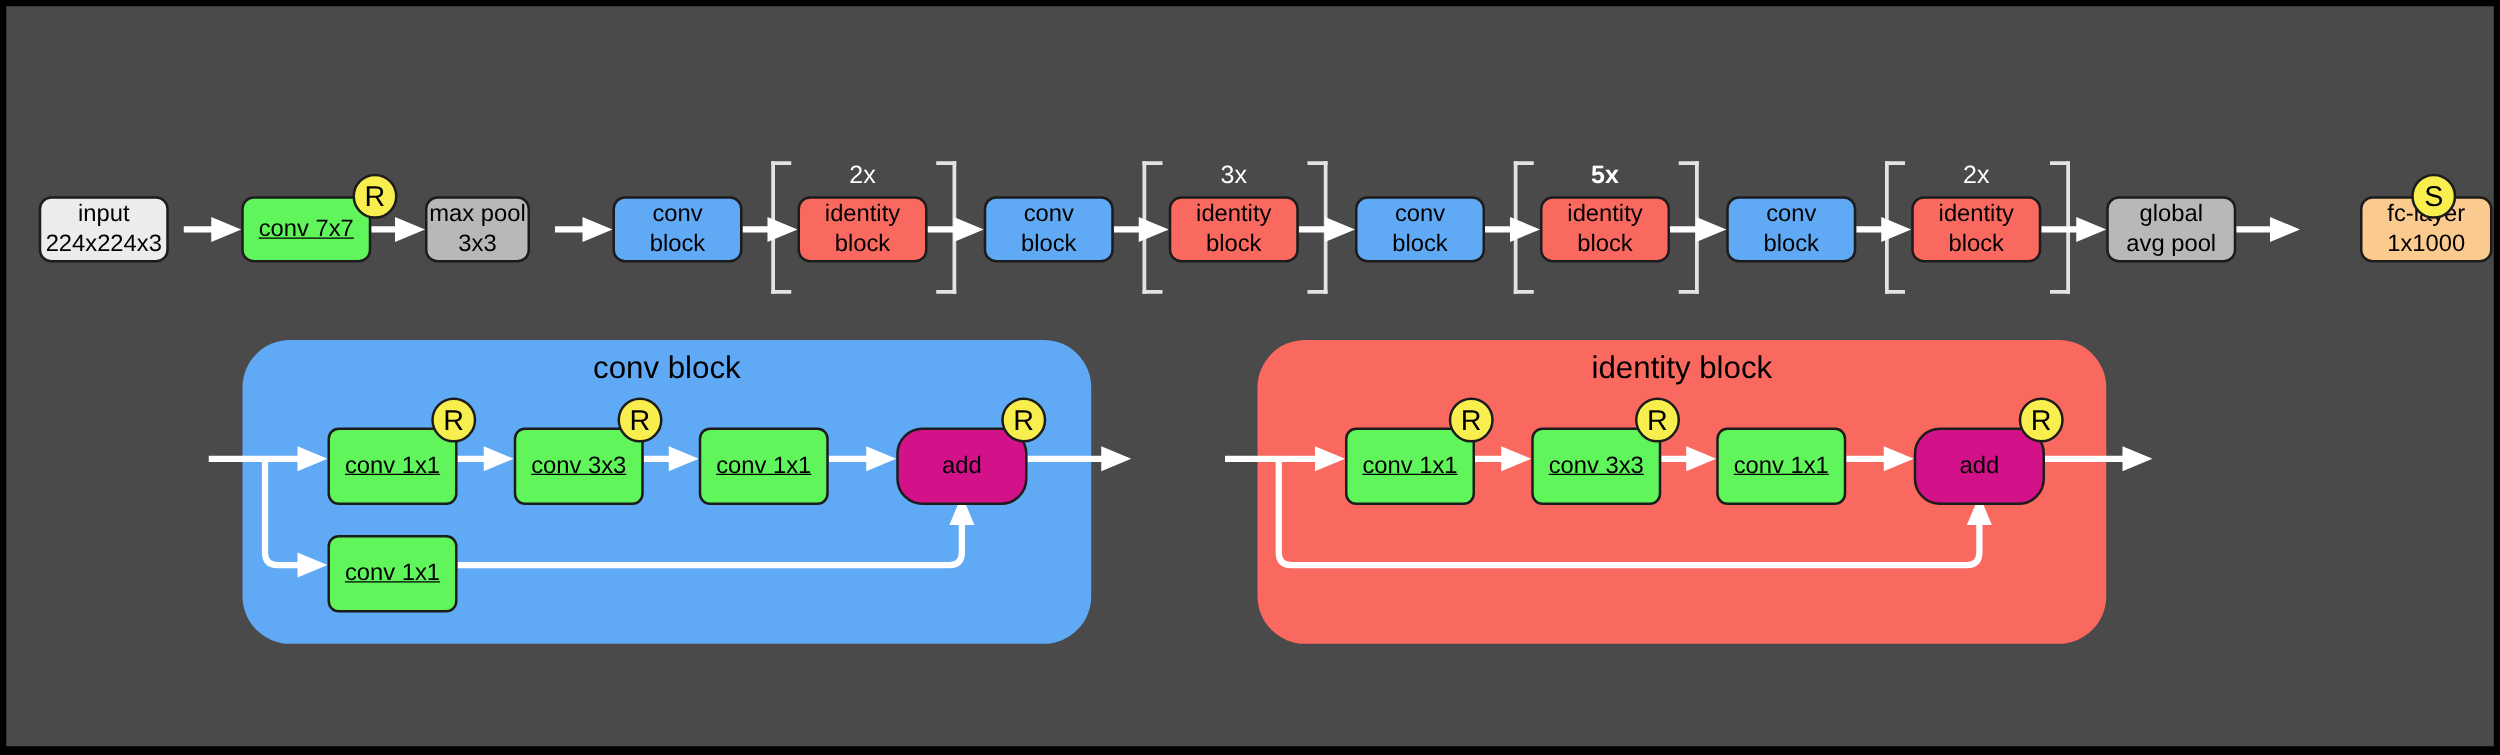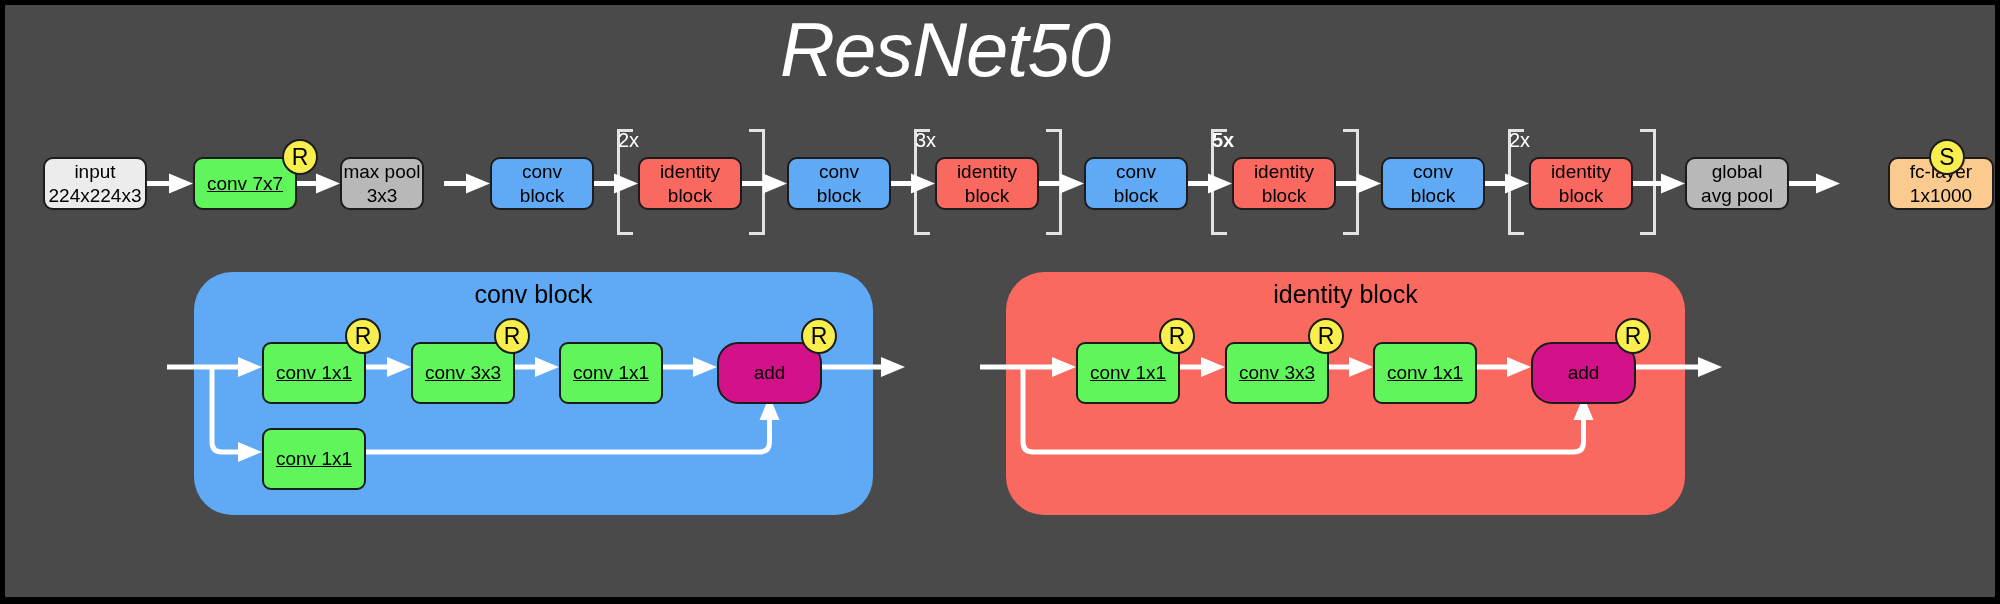--- a/index.html
+++ b/index.html
@@ -38,33 +38,32 @@
   }
   .bracket{position:absolute;top:129px;height:106px;width:16px;box-sizing:border-box;z-index:2;}
   .bracket-left{
     border-left:3px solid var(--c-bracket);
     border-top:3px solid var(--c-bracket);
     border-bottom:3px solid var(--c-bracket);}
   .bracket-right{
     border-right:3px solid var(--c-bracket);
     border-top:3px solid var(--c-bracket);
     border-bottom:3px solid var(--c-bracket);}
-  .repeat-label{position:absolute;top:129px;width:144px;text-align:left;
+  .repeat-label{position:absolute;top:129px;width:144px;text-align:center;
     font-size:20px;color:var(--c-label_light,#fff);z-index:4;}
   .detail-container{position:absolute;top:272px;height:243px;border-radius:38px;z-index:1;}
   .theme-blue{background:var(--c-blue);}
   .theme-red{background:var(--c-red);}
   .detail-title{position:absolute;top:280px;text-align:center;font-size:25px;font-weight:500;
     color:#000;z-index:2;}
 </style>
 </head>
 <body>
 
 <div class="canvas" style="--c-background: #4a4a4a; --c-frame: #000000; --c-arrow: #ffffff; --c-bracket: #e3e3e3; --c-label_light: #ffffff; --c-input: #ececec; --c-green: #61f55c; --c-gray: #b8b8b8; --c-blue: #5fa9f5; --c-red: #f9695f; --c-fc: #fbca8e; --c-magenta: #d3128a; --c-yellow: #f8ee4e;">
-  <h1 class="diagram-title">ResNet50</h1>
   <svg class="arrow-layer" width="2000" height="604">
       <g stroke="#ffffff" stroke-width="5" fill="none">
         <line x1="147" y1="183.5" x2="175" y2="183.5"></line>
         <line x1="297" y1="183.5" x2="322" y2="183.5"></line>
         <line x1="444" y1="183.5" x2="472" y2="183.5"></line>
         <line x1="594" y1="183.5" x2="620" y2="183.5"></line>
         <line x1="742" y1="183.5" x2="769" y2="183.5"></line>
         <line x1="891" y1="183.5" x2="917" y2="183.5"></line>
         <line x1="1039" y1="183.5" x2="1066" y2="183.5"></line>
         <line x1="1188" y1="183.5" x2="1214" y2="183.5"></line>
@@ -108,21 +107,21 @@
         <polygon points="769.5,396 759.5,420 779.5,420"></polygon>
         <polygon points="1076,367 1052,357 1052,377"></polygon>
         <polygon points="1225,367 1201,357 1201,377"></polygon>
         <polygon points="1373,367 1349,357 1349,377"></polygon>
         <polygon points="1531,367 1507,357 1507,377"></polygon>
         <polygon points="1722,367 1698,357 1698,377"></polygon>
         <polygon points="1583.5,396 1573.5,420 1593.5,420"></polygon>
       </g>
     </svg>
   <div id="pipeline">
-      <div class="pnode t-input" style="left: 43px; width: 104px;">input
+      <div class="pnode t-input" style="left: 31px; width: 104px;">input
 224x224x3</div>
       <div class="pnode t-conv" style="left: 193px; width: 104px;">conv 7x7</div>
       <div class="badge" style="left: 282px; top: 139px;">R</div>
       <div class="pnode t-pool" style="left: 340px; width: 84px;">max pool
 3x3</div>
       <div class="pnode t-conv-block" style="left: 490px; width: 104px;">conv
 block</div>
       <div class="pnode t-identity-block" style="left: 638px; width: 104px;">identity
 block</div>
       <div class="bracket bracket-left" style="left: 617px;"></div>

